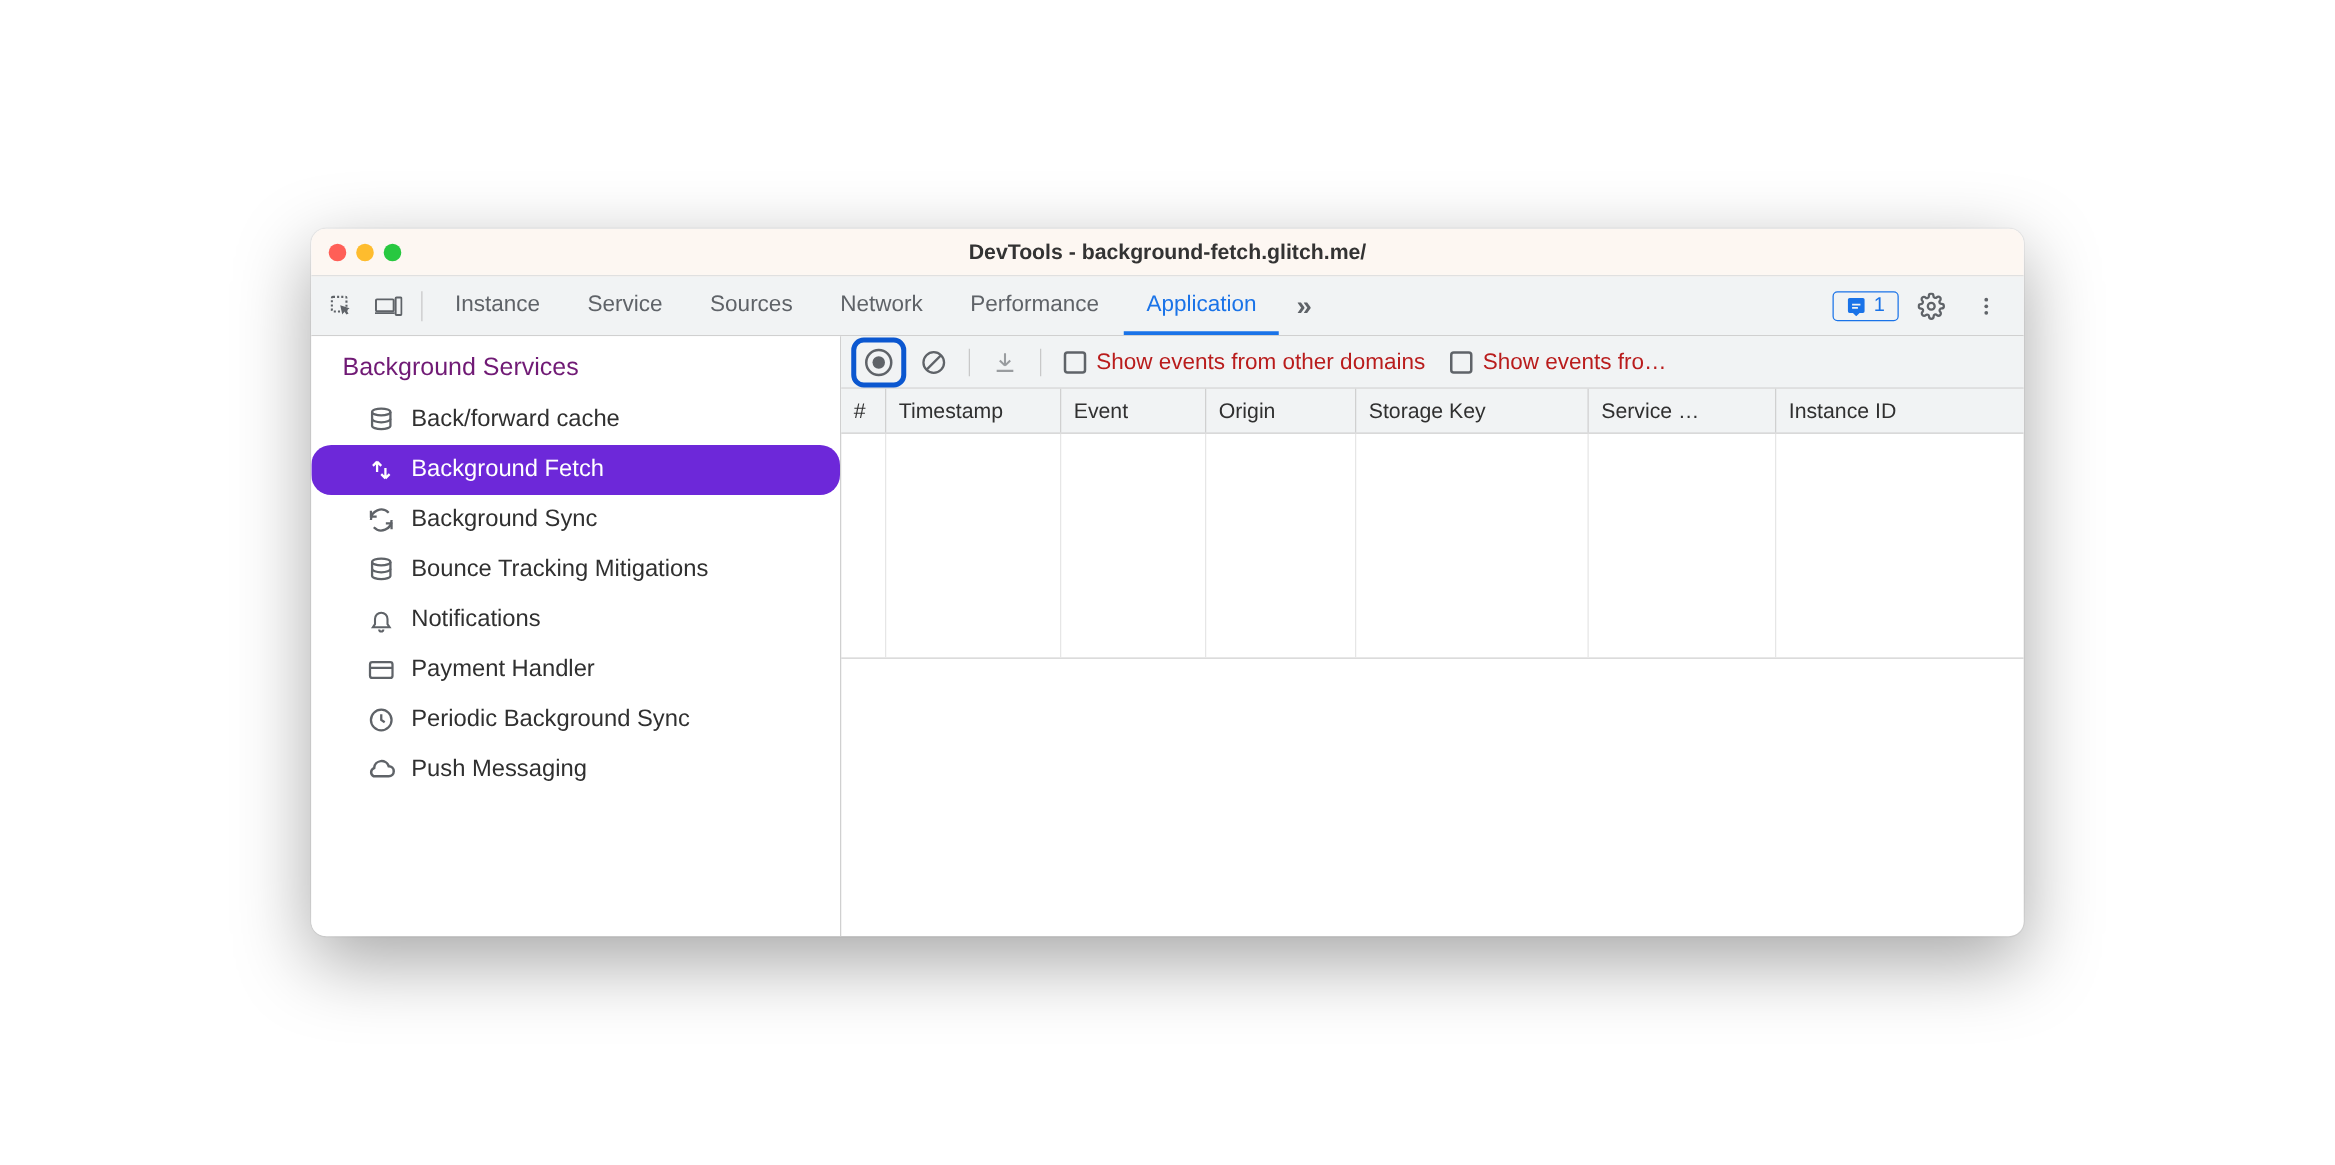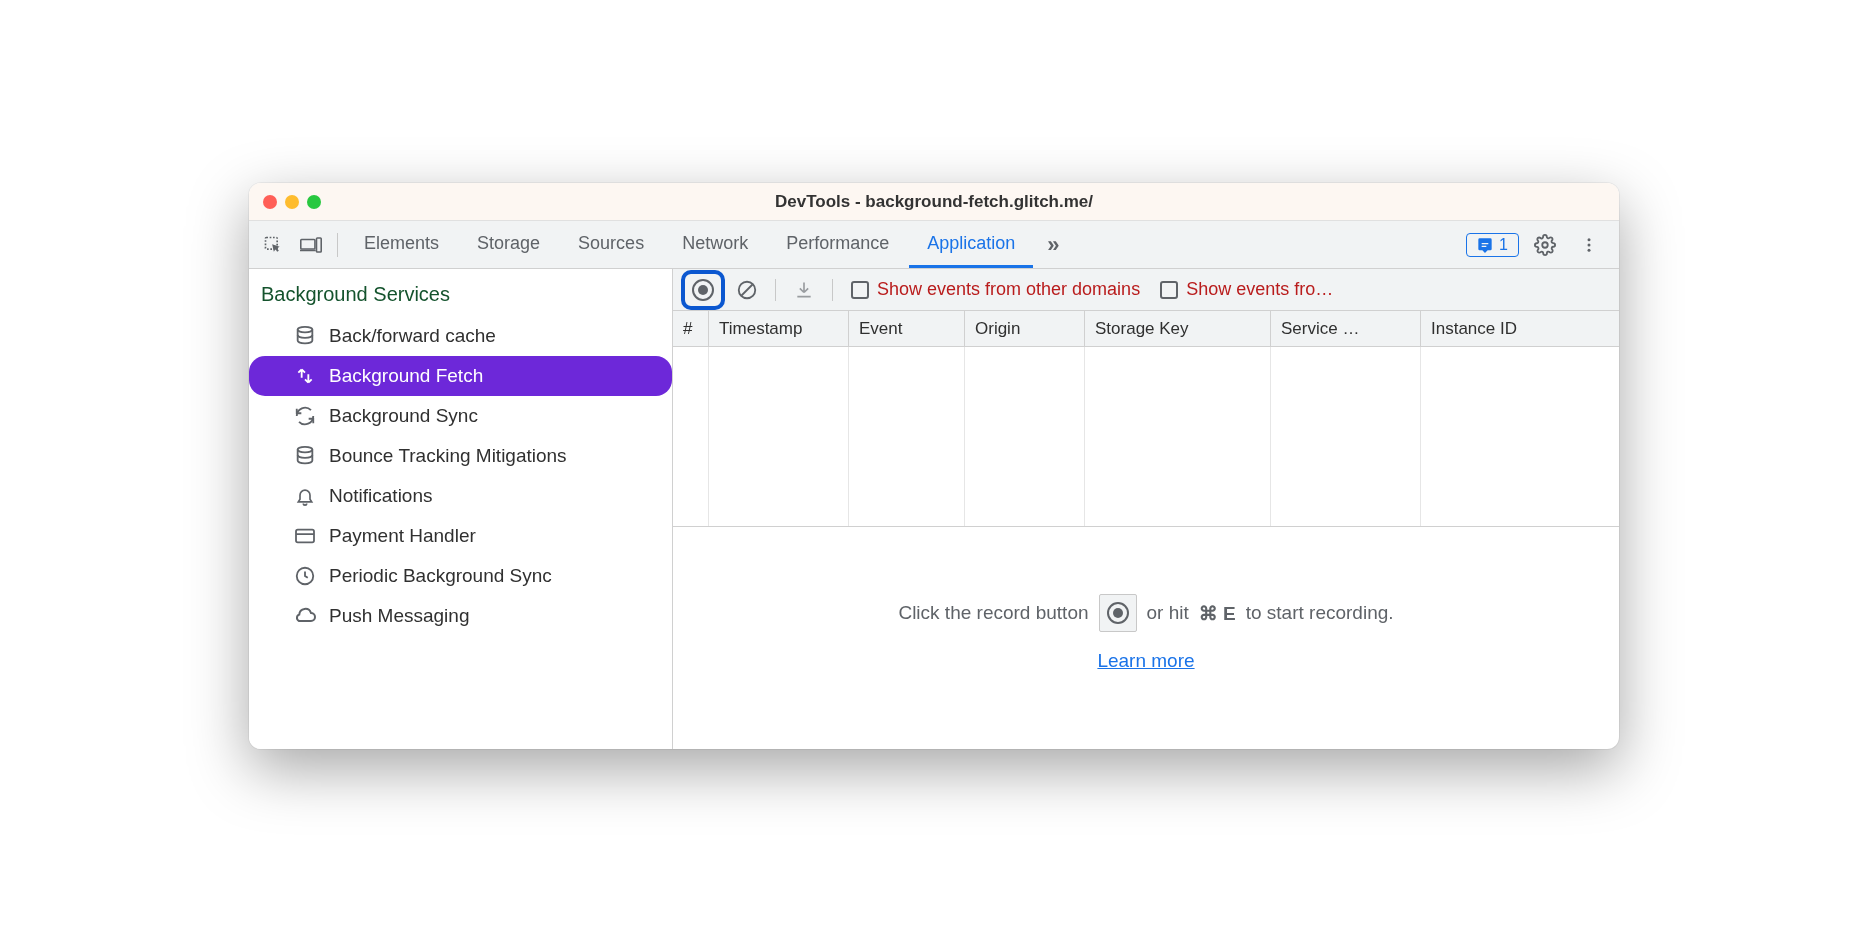--- a/index.html
+++ b/index.html
@@ -65,21 +65,21 @@
     display: flex; align-items: center; gap: 6px;
     border: 1.5px solid #1a73e8; color: #1a73e8;
     border-radius: 4px; padding: 2px 10px; font-size: 16px; font-weight: 500;
   }
 
   .content { display: flex; height: 480px; }
   .sidebar {
     width: 424px; border-right: 1px solid #d0d0d0;
     overflow: auto; background: #fff;
   }
-  .section-title { font-size: 20px; color: #14532d; padding: 14px 12px 10px; }
+  .section-title { font-size: 20px; color: #701a75; padding: 14px 12px 10px; margin-left: 13px; }
   .tree-item {
     display: flex; align-items: center; gap: 12px;
     padding: 6px 12px 6px 44px; font-size: 19px; color: #303030;
     cursor: pointer; height: 40px;
   }
   .tree-item .ico { width: 24px; display:flex; align-items:center; justify-content:center; color:#5f6368;}
   .tree-item.selected { background: #6d28d9; color: #fff; border-radius: 16px; }
   .tree-item.selected .ico { color: #fff; }
 
   .main { flex: 1; display: flex; flex-direction: column; min-width: 0;}
@@ -152,22 +152,22 @@
     <div class="tb-btn">
       <svg width="22" height="18" viewBox="0 0 28 20" fill="none" stroke="currentColor" stroke-width="2">
           <rect x="1" y="3" width="18" height="12" rx="1"></rect>
           <path d="M0 17h20"></path>
           <rect x="21" y="1" width="6" height="18" rx="1"></rect>
         </svg>
     </div>
     <div class="tb-sep"></div>
 
     <div class="tabs">
-      <div class="tab">Elements</div>
-      <div class="tab">Storage</div>
+      <div class="tab">Instance</div>
+      <div class="tab">Service</div>
       <div class="tab">Sources</div>
       <div class="tab">Network</div>
       <div class="tab">Performance</div>
       <div class="tab active">Application</div>
     </div>
     <div class="tb-btn" style="font-size:22px; font-weight:600;">»</div>
 
     <div class="tb-right">
       <div class="issues-badge">
         <svg width="16" height="16" viewBox="0 0 24 24" fill="currentColor">
@@ -313,30 +313,16 @@
       <div class="table-body" id="tbody">
           <div class="td-col" style="width: 36px;"></div>
           <div class="td-col" style="width: 140px;"></div>
           <div class="td-col" style="width: 116px;"></div>
           <div class="td-col" style="width: 120px;"></div>
           <div class="td-col" style="width: 186px;"></div>
           <div class="td-col" style="width: 150px;"></div>
           <div class="td-col" style="width: 198px; flex: 1 1 0%;"></div>
         </div>
 
-      <div class="empty-state">
-        <div class="empty-row">
-          <span>Click the record button</span>
-          <span class="record-chip">
-            <span class="record-dot-outer">
-                <span class="record-dot-inner"></span>
-              </span>
-          </span>
-          <span>or hit</span>
-          <span class="kbd">⌘ E</span>
-          <span>to start recording.</span>
-        </div>
-        <a href="#" class="learn-link">Learn more</a>
-      </div>
     </div>
   </div>
 
 </div>
 
 </body></html>

